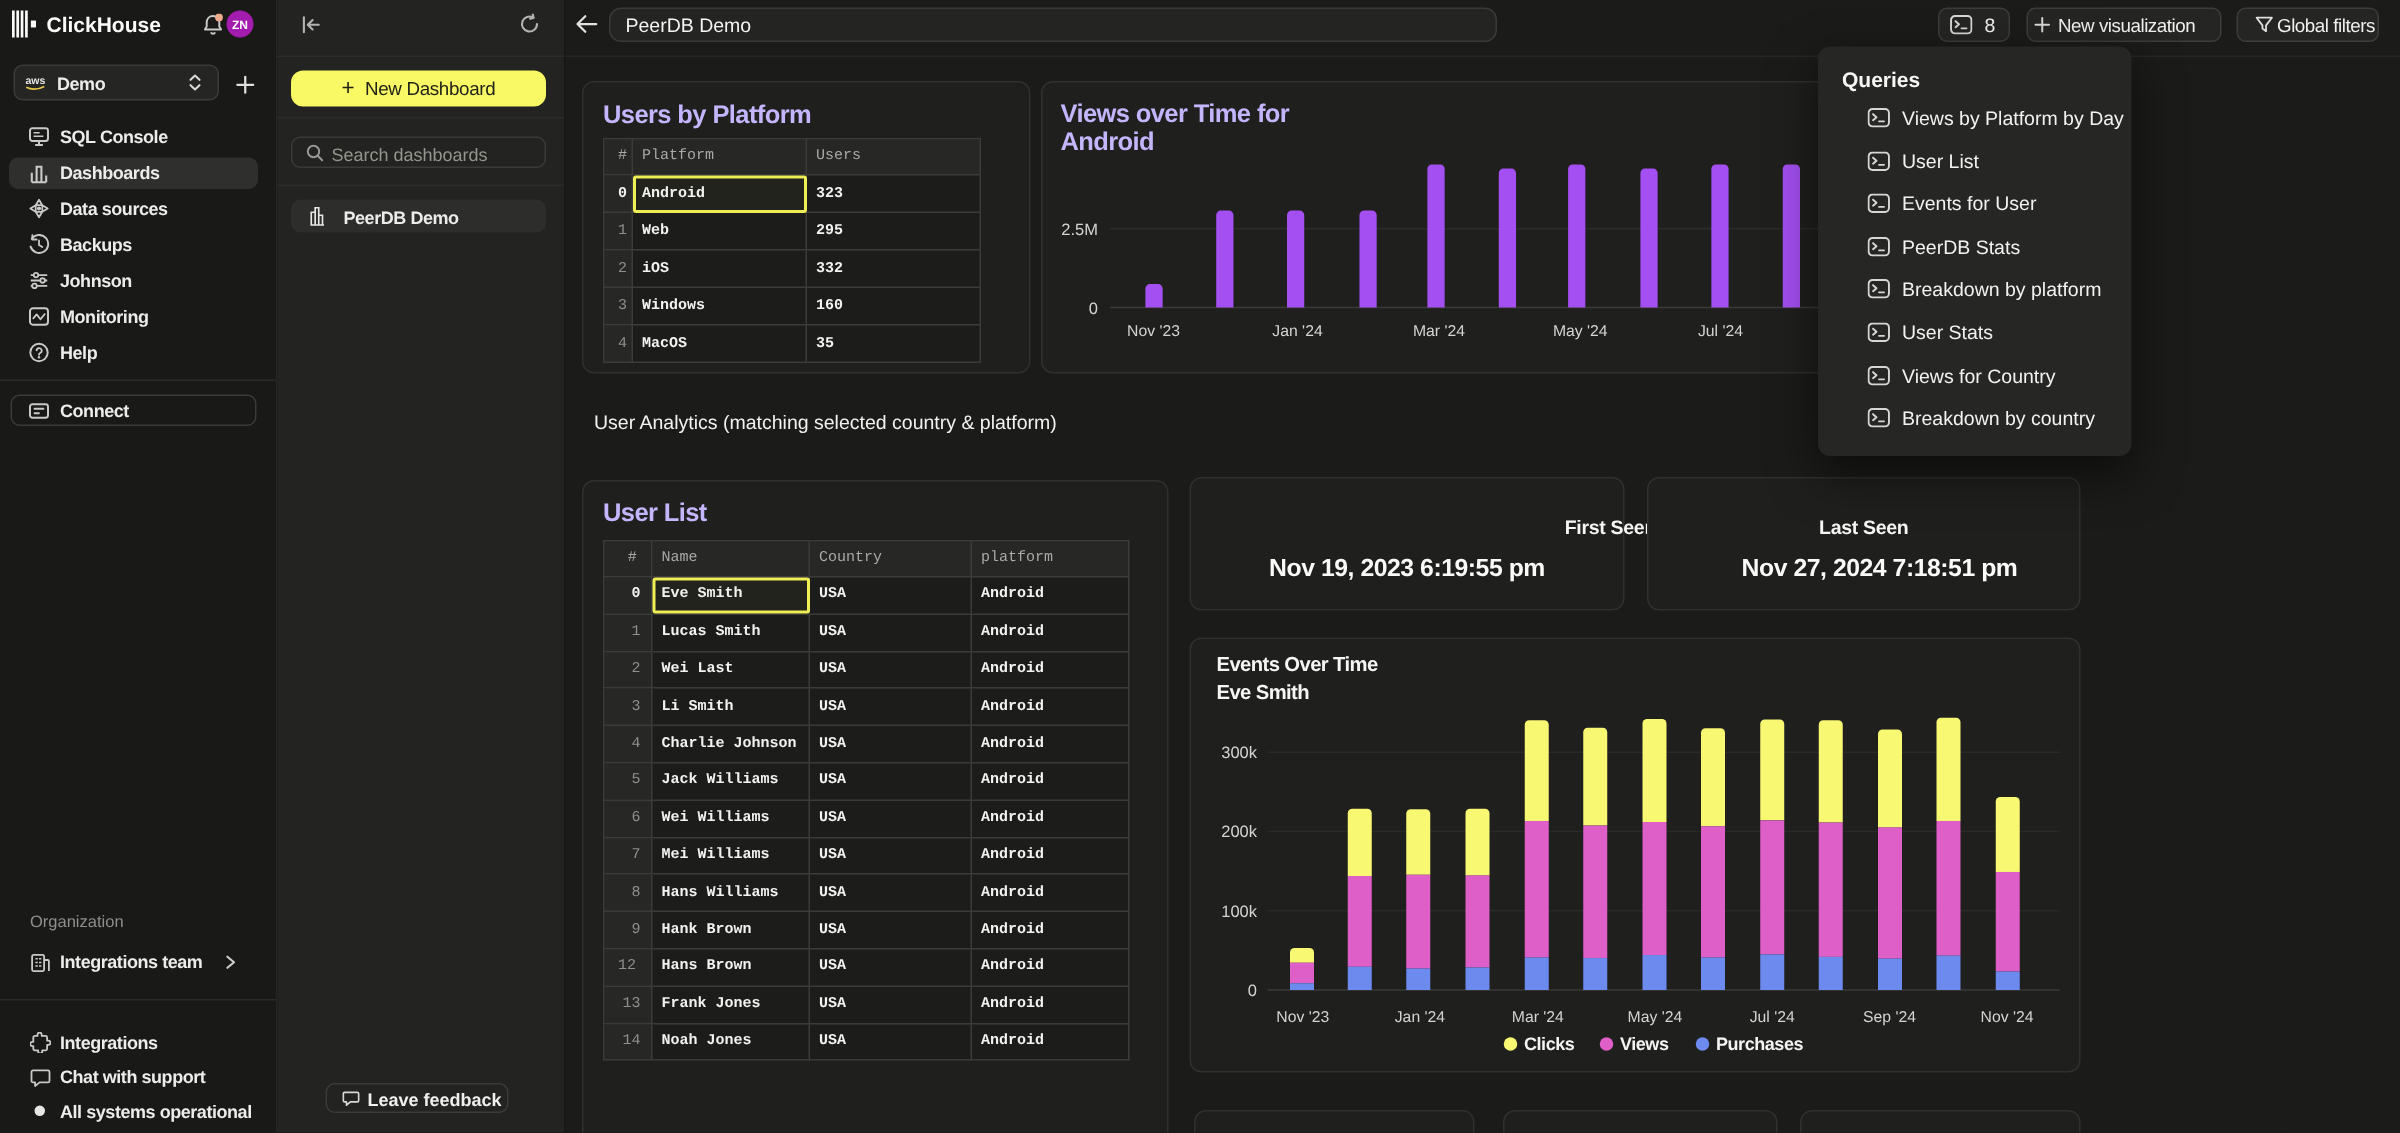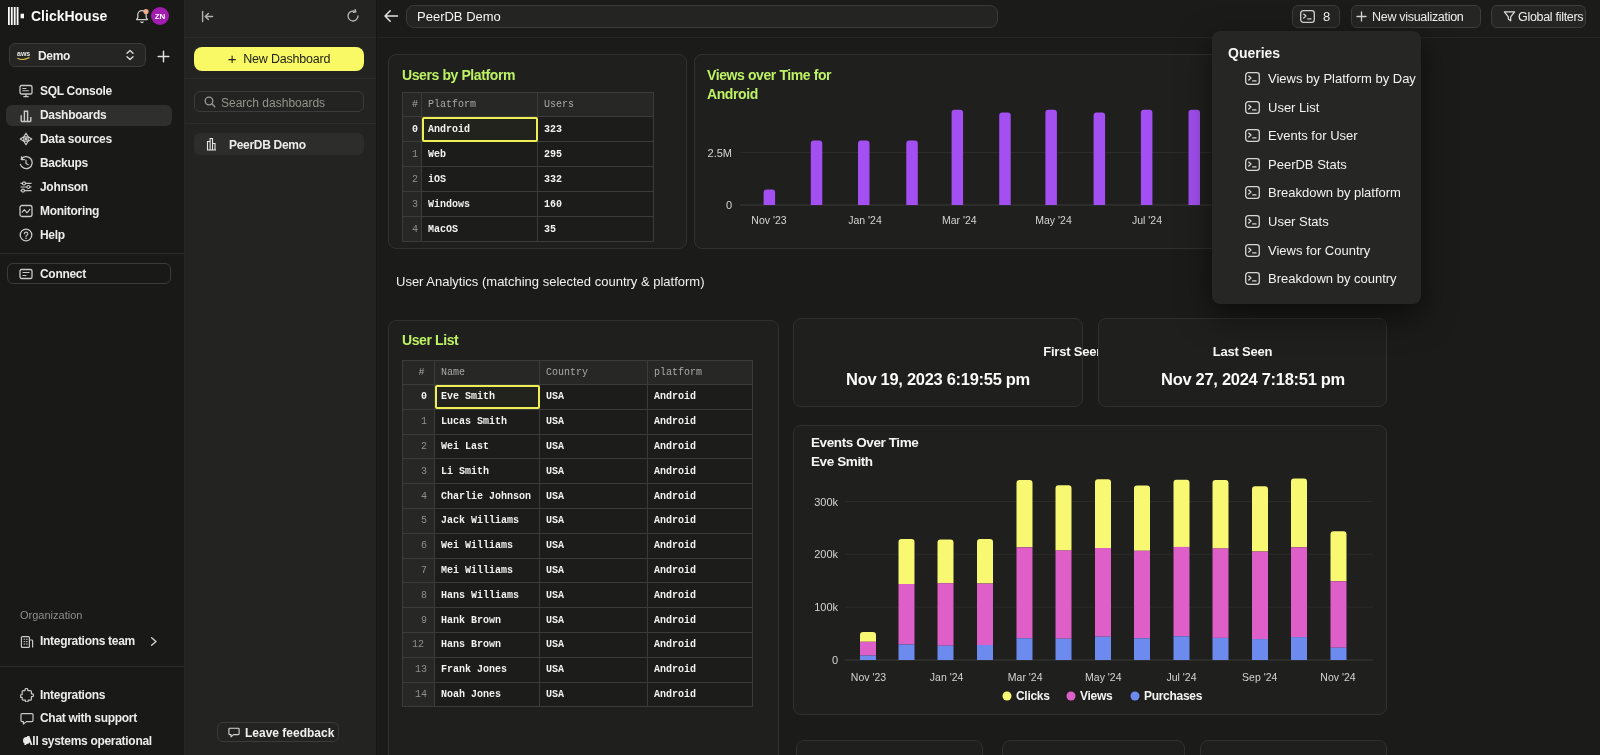--- a/index.html
+++ b/index.html
@@ -1,20 +1,20 @@
 <!DOCTYPE html>
 <html><head><meta charset="utf-8">
 <style>
 html,body{margin:0;padding:0;overflow:hidden;background:#1b1b19}
 body{width:1600px;height:755px;position:relative;overflow:hidden;
  background:#1b1b19;font-family:"Liberation Sans",sans-serif;
  -webkit-font-smoothing:antialiased}
 .abs{position:absolute}
 .card{position:absolute;background:#1f1f1e;border:1px solid #30302e;border-radius:8px;box-sizing:border-box}
-.ttl{font-weight:bold;font-size:14px;color:#bef264;letter-spacing:-0.4px}
+.ttl{font-weight:bold;font-size:17px;color:#c4b5fd;letter-spacing:-0.4px}
 table.tb{border-collapse:collapse;table-layout:fixed;position:absolute;font-family:"Liberation Mono",monospace;font-size:10px}
 table.tb td{border:1px solid #3b3b39;padding:0 0 0 6px;overflow:hidden;white-space:nowrap;box-sizing:border-box}
 td.hd{background:#272726;color:#a9a9a7;font-weight:normal}
 td.num{background:#272726;color:#8f8f8d;text-align:center;padding:0}
 td.dt{background:#1c1c1b;color:#f2f2f0;font-weight:bold}
 td.sel{outline:2px solid #f0ee55;outline-offset:-2px;border-radius:2px;background:#23231e}
 .navtx{font-size:12px;letter-spacing:-0.3px;font-weight:600;color:#ececea}
 svg{display:block}
 </style></head><body>
 
@@ -108,21 +108,21 @@
 <div class="abs" style="left:0;top:666px;width:184px;border-top:1px solid #2b2b29"></div>
 <svg class="abs" style="left:20px;top:687.5px" width="14" height="14" viewBox="0 0 14 14">
     <path d="M5 1.8a1.4 1.4 0 0 1 2.8 0v.8h2.6a1 1 0 0 1 1 1v2.2h.8a1.4 1.4 0 0 1 0 2.8h-.8v2.6a1 1 0 0 1-1 1H8.2v.6a1.4 1.4 0 0 1-2.8 0v-.6H3.2a1 1 0 0 1-1-1V9.4h-.6a1.4 1.4 0 0 1 0-2.8h.6V3.6a1 1 0 0 1 1-1H5z" fill="none" stroke="#c9c9c7" stroke-width="1.2" stroke-linejoin="round"></path>
   </svg>
 <div class="abs navtx" style="left:40px;top:688px">Integrations</div>
 <svg class="abs" style="left:20px;top:710.5px" width="14" height="14" viewBox="0 0 14 14">
     <path d="M2 2.6h10a1 1 0 0 1 1 1v6a1 1 0 0 1-1 1H6.4L3.4 13v-2.4H2a1 1 0 0 1-1-1v-6a1 1 0 0 1 1-1z" fill="none" stroke="#c9c9c7" stroke-width="1.2" stroke-linejoin="round"></path>
   </svg>
 <div class="abs navtx" style="left:40px;top:711px">Chat with support</div>
 <div class="abs" style="left:23px;top:737px;width:7px;height:7px;border-radius:50%;background:#e6e6e4"></div>
-<div class="abs navtx" style="left:24px;top:734px">All systems operational</div>
+<div class="abs navtx" style="left:40px;top:734px">All systems operational</div>
 <svg class="abs" style="left:201px;top:10px" width="13" height="13" viewBox="0 0 13 13">
     <path d="M1.6 1.5v10" stroke="#b4b4b2" stroke-width="1.4" stroke-linecap="round"></path>
     <path d="M11.5 6.5H4.6 M7.4 3.4 4.2 6.5l3.2 3.1" fill="none" stroke="#b4b4b2" stroke-width="1.4" stroke-linecap="round" stroke-linejoin="round"></path>
   </svg>
 <svg class="abs" style="left:346px;top:9px" width="14" height="14" viewBox="0 0 14 14">
     <path d="M12 7A5 5 0 1 1 9.5 2.66" fill="none" stroke="#b4b4b2" stroke-width="1.4" stroke-linecap="round"></path>
     <path d="M9.2 0.6l.5 2.3-2.3.5" fill="none" stroke="#b4b4b2" stroke-width="1.4" stroke-linecap="round" stroke-linejoin="round"></path>
   </svg>
 <div class="abs" style="left:185px;top:37px;width:191px;border-top:1px solid #2c2c2a"></div>
 <div class="abs" style="left:185px;top:78px;width:191px;border-top:1px solid #2c2c2a"></div>

